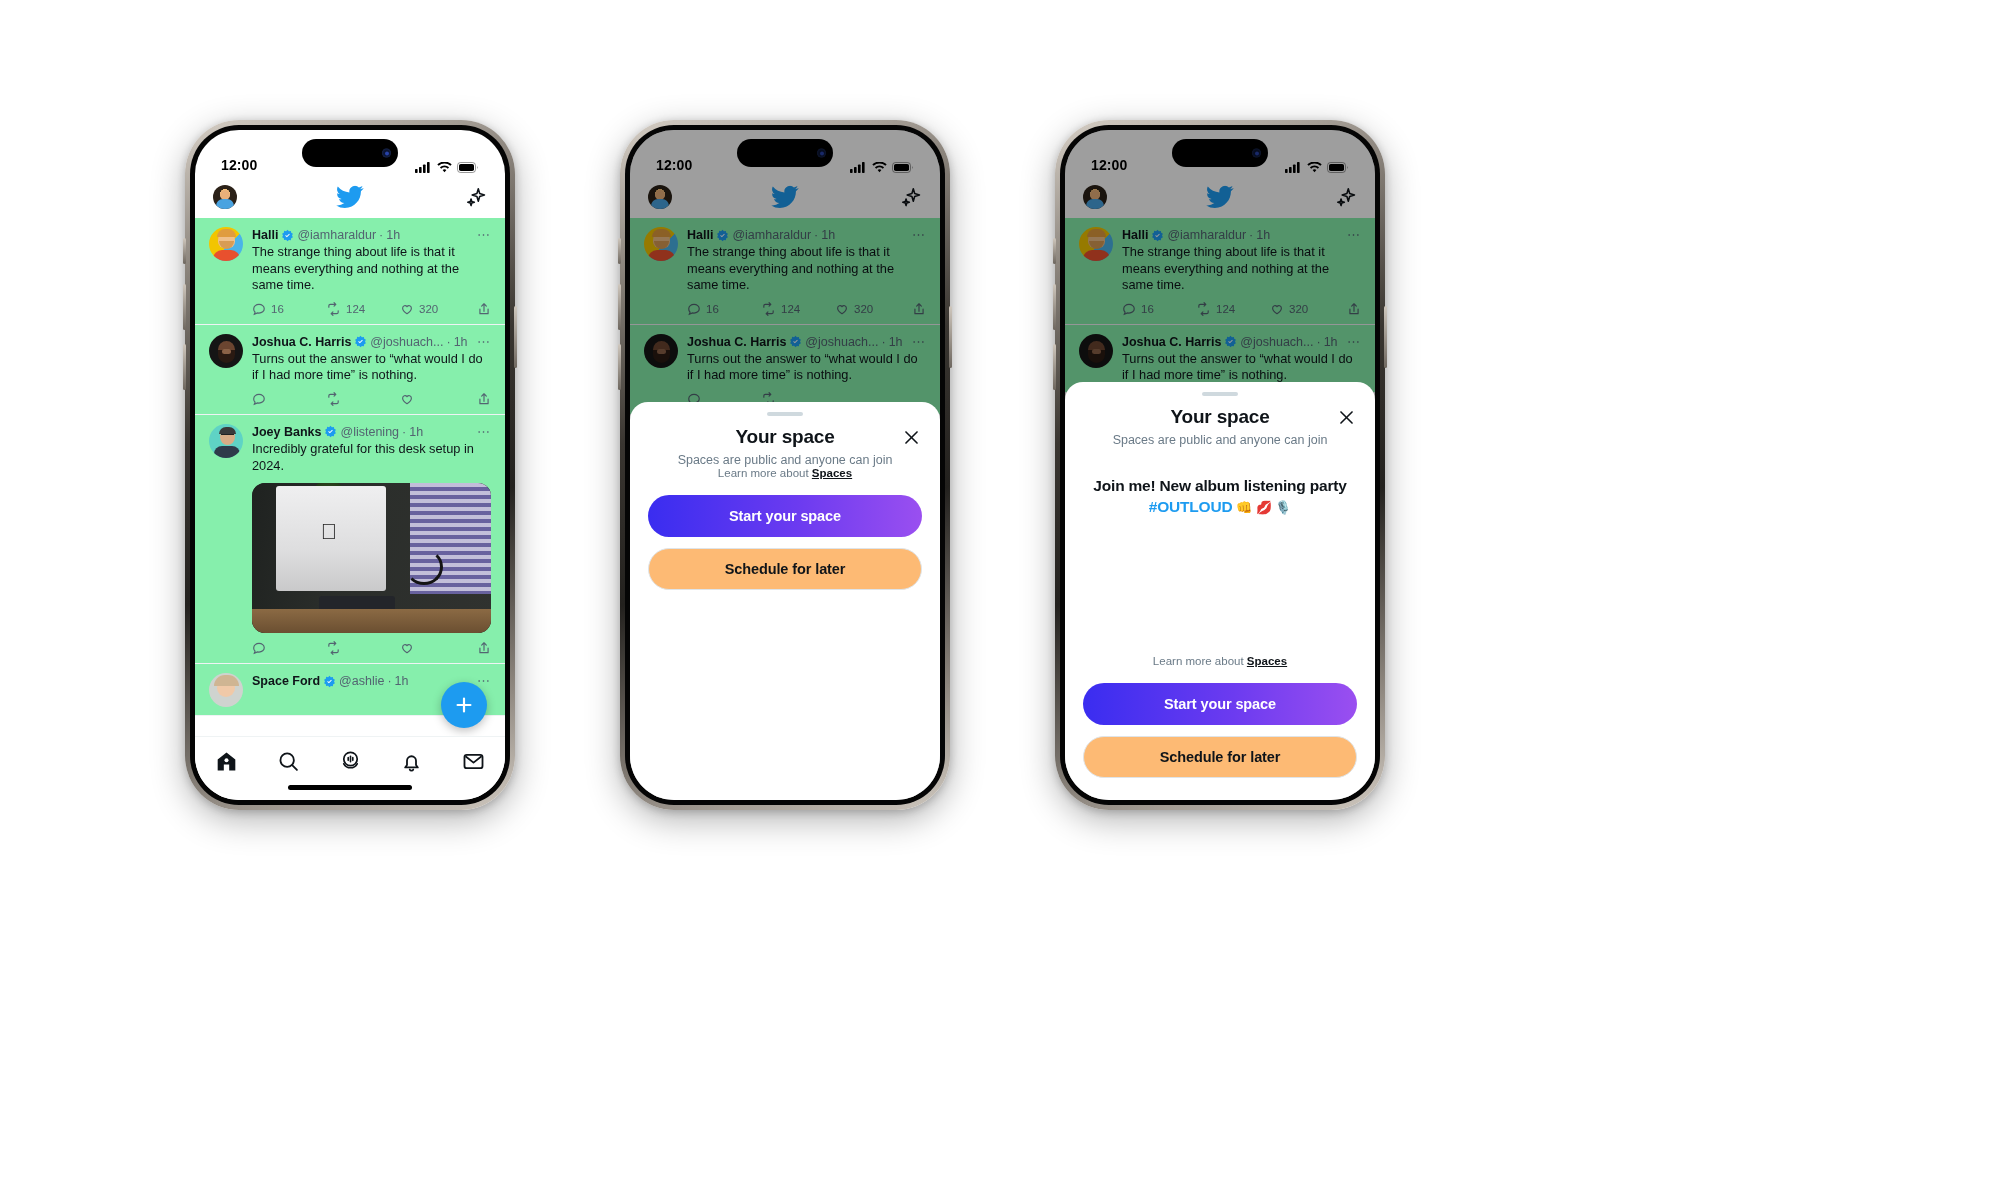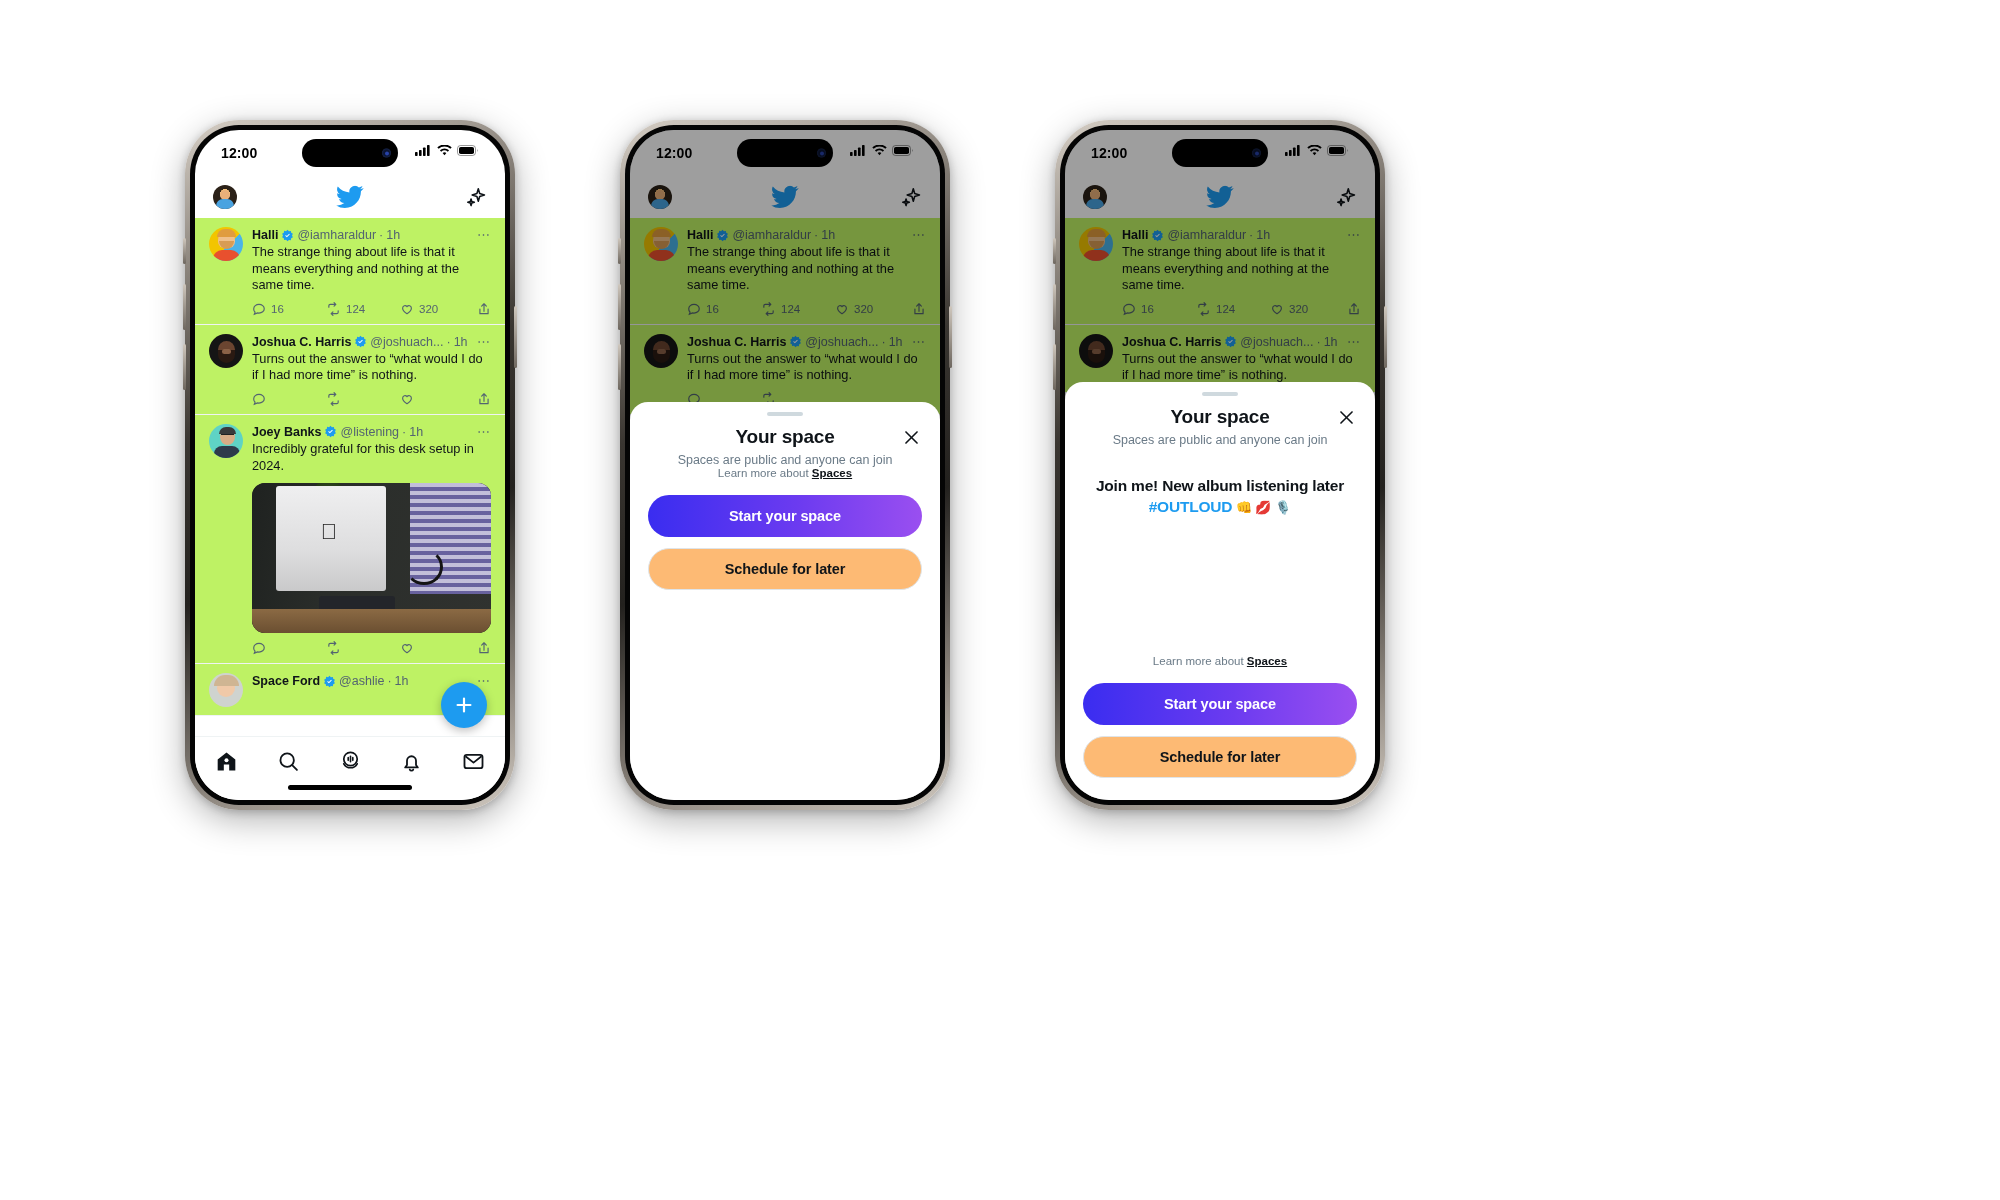--- a/index.html
+++ b/index.html
@@ -46,22 +46,22 @@
   }
   .btn-left-1 { left:-2px; top:118px; width:3px; height:26px; }
   .btn-left-2 { left:-2px; top:164px; width:3px; height:46px; }
   .btn-left-3 { left:-2px; top:224px; width:3px; height:46px; }
   .btn-right-1 { right:-2px; top:186px; width:3px; height:62px; }
 
   
   .statusbar {
     position: relative;
     height: 46px;
-    display: flex; align-items: flex-start;
-    padding: 9px 26px;
+    display: flex; align-items: flex-end;
+    padding: 3px 26px;
     z-index: 6;
   }
   .sb-time {
     font-size: 14px; font-weight: 700; color: #000;
     letter-spacing: .1px;
     margin-top: 6px;
   }
   .sb-right {
     margin-left: auto; margin-top: 6px;
     display: flex; align-items: center; gap: 5px;
@@ -96,21 +96,21 @@
   }
   .avatar-sm {
     width: 24px; height: 24px; border-radius: 50%;
     background: #1b1b1b; overflow: hidden; position: relative;
     flex: 0 0 auto;
   }
   .bird { position:absolute; left:50%; top:50%; transform:translate(-50%,-50%); }
   .sparkle { margin-left: auto; }
 
   
-  .feed { background: #bef264; }
+  .feed { background: #86efac; }
   .tweet {
     display: flex; gap: 9px;
     padding: 9px 14px 8px 14px;
     border-bottom: 1px solid #eff3f4;
   }
   .t-avatar {
     width: 34px; height: 34px; border-radius: 50%;
     flex: 0 0 auto; overflow: hidden; position: relative;
   }
   .t-body { flex: 1 1 auto; min-width: 0; }
@@ -834,21 +834,21 @@
             <div class="sheet-title">Your space</div>
             <div class="sheet-close">
               <svg width="19" height="19" viewBox="0 0 24 24">
                 <path stroke="#0f1419" stroke-width="2" stroke-linecap="round" d="M5 5l14 14M19 5 5 19"></path>
               </svg>
             </div>
           </div>
           <div class="sheet-sub">Spaces are public and anyone can join</div>
           <div class="sheet-mid" style="align-items:flex-start;padding-top:28px;">
             <div class="space-name">
-              <div>Join me! New album listening later</div>
+              <div>Join me! New album listening party</div>
               <div>
                 <span class="space-tag">#OUTLOUD</span>
                 <span class="emoji">👊 💋 🎙️</span>
               </div>
             </div>
           </div>
           <div class="learn">
             <span>Learn more about</span>
             <b>Spaces</b>
           </div>

